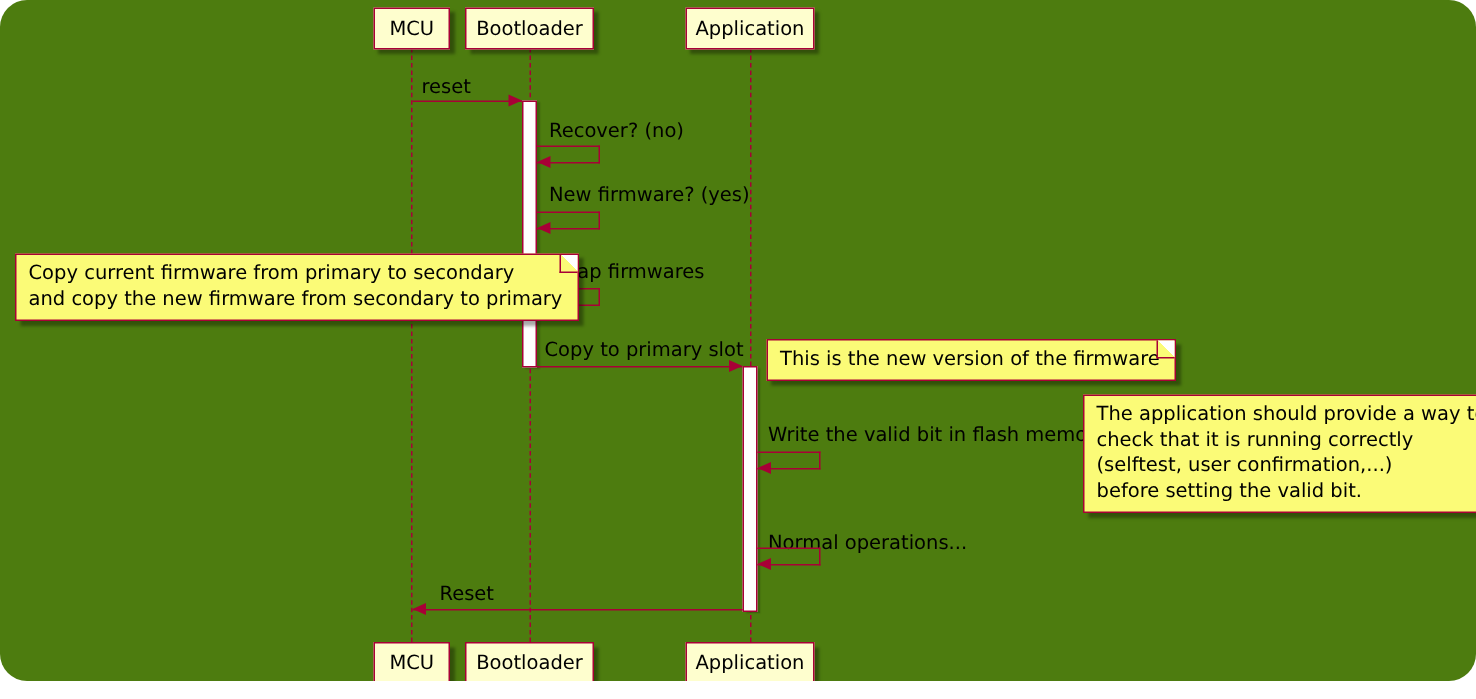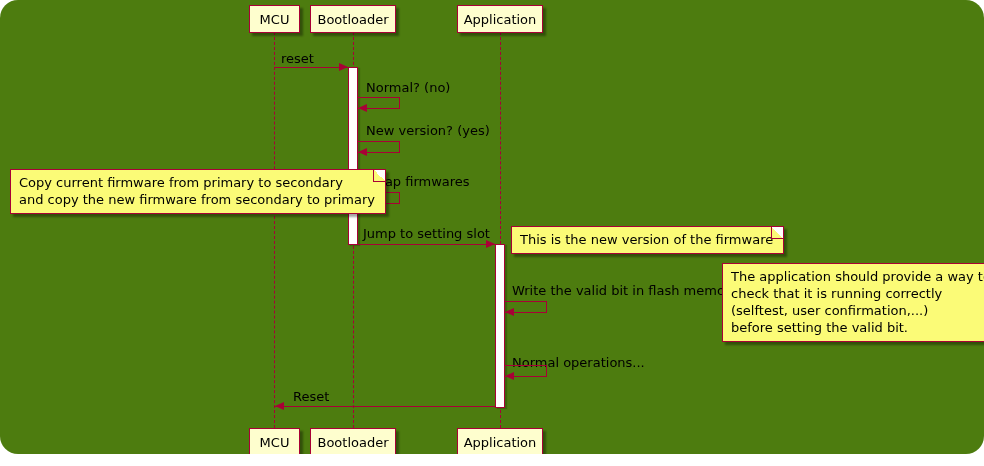--- a/index.html
+++ b/index.html
@@ -129,33 +129,33 @@
     <span>Bootloader</span>
   </div>
   <div class="participant" style="left:457px; top:428px; width:86px;">
     <span>Application</span>
   </div>
 
   <span class="mlabel" style="left:281px; top:52px;">reset</span>
   <div class="mline" style="left:275px; top:67px; width:73px;"></div>
   <i class="ah ah-r" style="left:339px; top:63px;"></i>
 
-  <span class="mlabel" style="left:366px; top:81px;">Normal? (no)</span>
+  <span class="mlabel" style="left:366px; top:81px;">Recover? (no)</span>
   <div class="self-msg" style="left:358px; top:97px;"></div>
   <i class="ah ah-l" style="left:358px; top:104px;"></i>
 
-  <span class="mlabel" style="left:366px; top:124px;">New version? (yes)</span>
+  <span class="mlabel" style="left:366px; top:124px;">New firmware? (yes)</span>
   <div class="self-msg" style="left:358px; top:141px;"></div>
   <i class="ah ah-l" style="left:358px; top:148px;"></i>
 
   <span class="mlabel" style="left:366px; top:175px;">Swap firmwares</span>
   <div class="self-msg" style="left:358px; top:192px;"></div>
   <i class="ah ah-l" style="left:358px; top:199px;"></i>
 
-  <span class="mlabel" style="left:363px; top:227px;">Jump to setting slot</span>
+  <span class="mlabel" style="left:363px; top:227px;">Copy to primary slot</span>
   <div class="mline" style="left:358px; top:244px; width:137px;"></div>
   <i class="ah ah-r" style="left:486px; top:240px;"></i>
 
   <span class="mlabel" style="left:512px; top:284px;">Write the valid bit in flash memory</span>
   <div class="self-msg" style="left:505px; top:301px;"></div>
   <i class="ah ah-l" style="left:505px; top:308px;"></i>
 
   <span class="mlabel" style="left:512px; top:356px;">Normal operations...</span>
   <div class="self-msg" style="left:505px; top:365px;"></div>
   <i class="ah ah-l" style="left:505px; top:372px;"></i>

